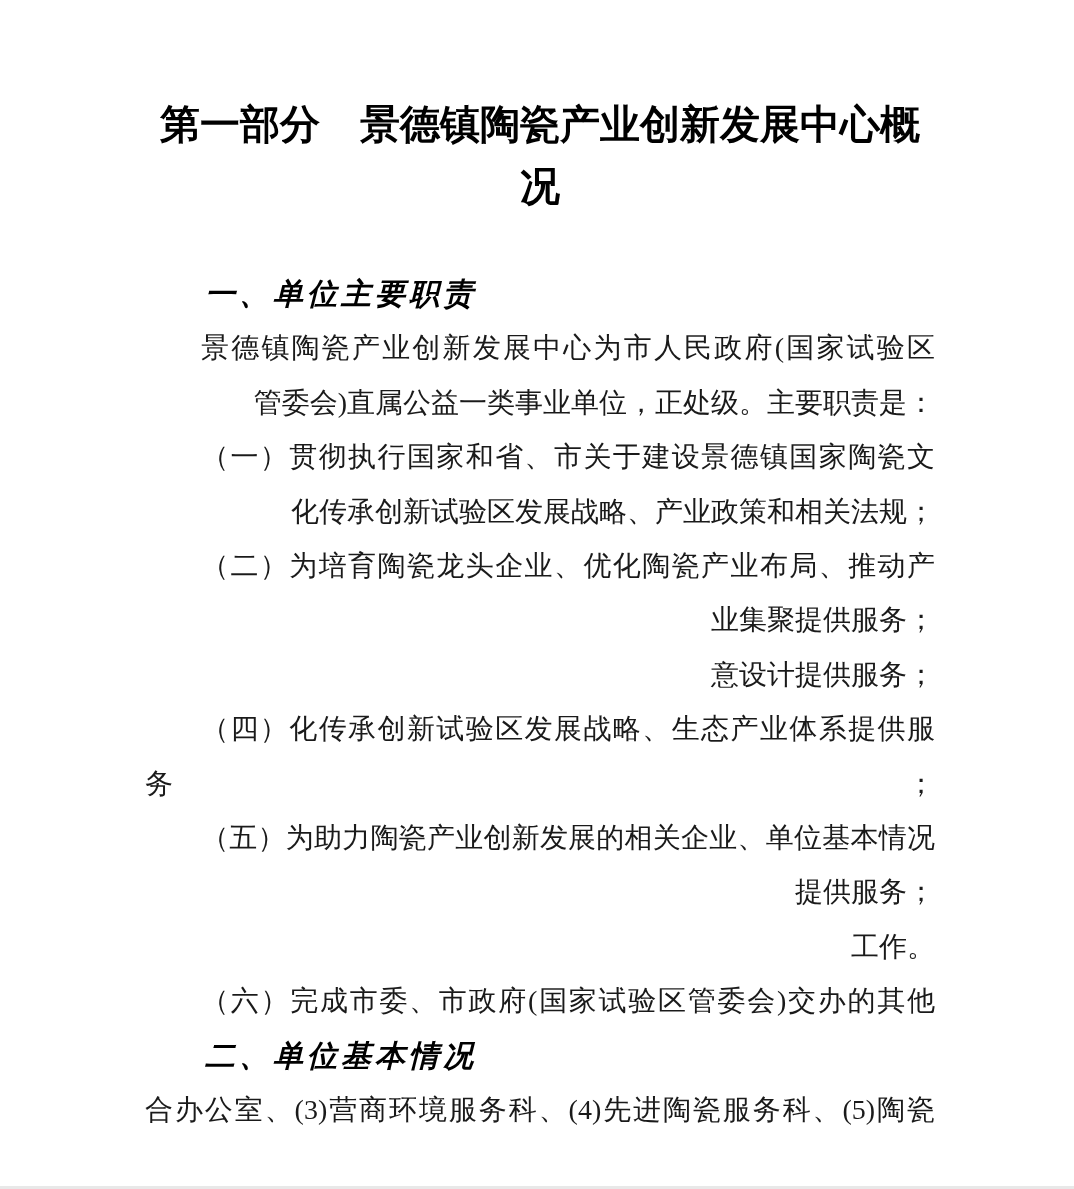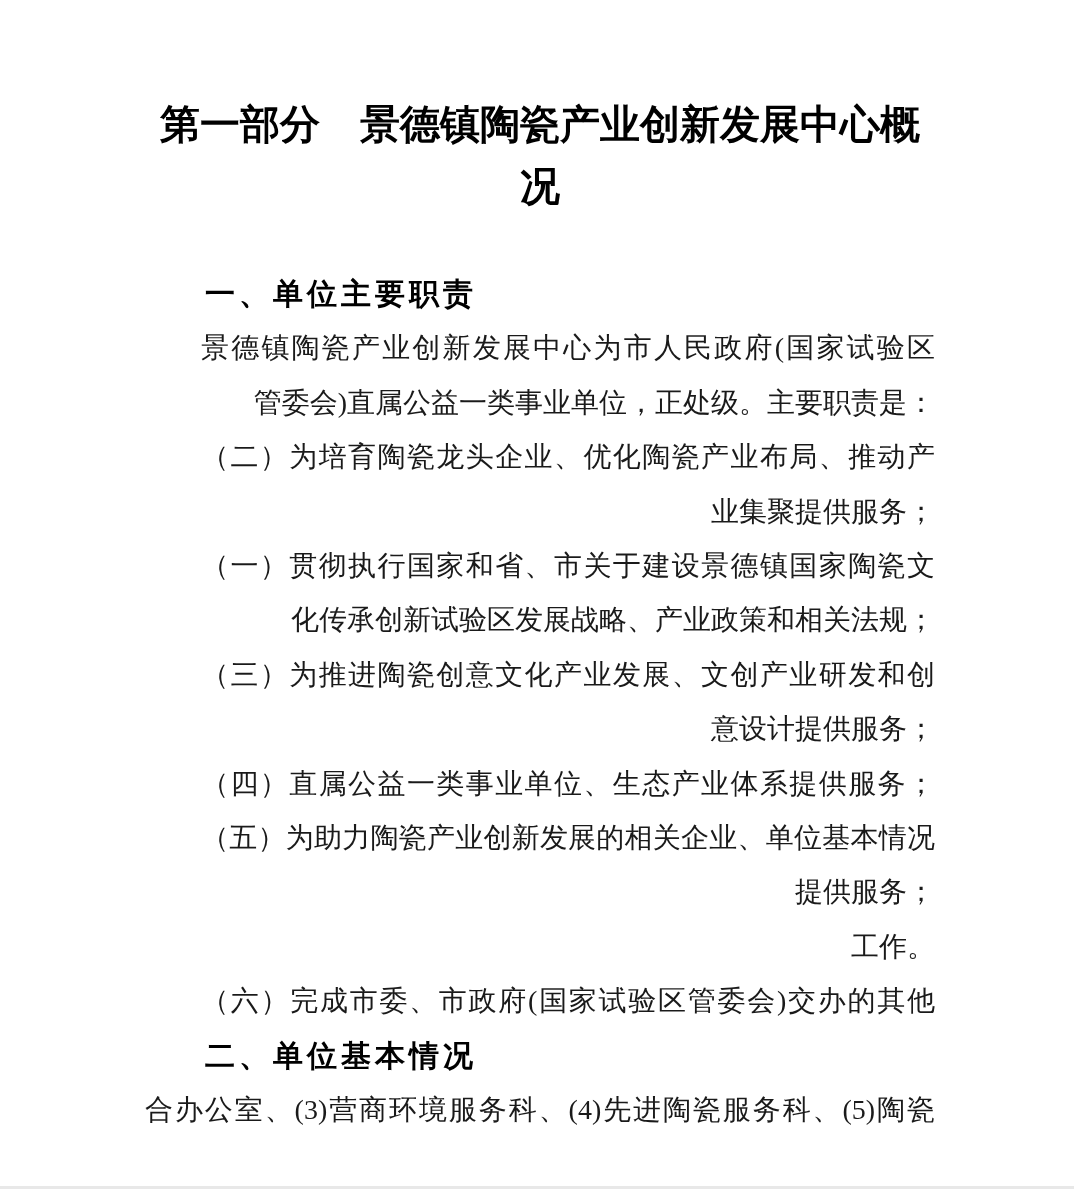--- a/index.html
+++ b/index.html
@@ -36,20 +36,21 @@
   }
   .section-heading {
     margin: 0;
     font-family: "Liberation Sans", sans-serif;
     font-weight: 700;
     font-size: 30px;
     letter-spacing: 4px;
     line-height: 54.4px;
     text-indent: 2em;
     color: #000000;
+    font-style: italic;
   }
   .body-line {
     text-align: right;
   }
   .body-line.justify {
     text-align: justify;
     text-align-last: justify;
     font-family: Liberation Serif, serif;
   }
   .body-line.indent {
@@ -70,36 +71,35 @@
     <div class="body-block">
 
       <h2 class="section-heading">一、单位主要职责</h2>
 
       <div>
         <div class="body-line justify indent">景德镇陶瓷产业创新发展中心为市人民政府(国家试验区</div>
         <div class="body-line">管委会)直属公益一类事业单位，正处级。主要职责是：</div>
       </div>
 
       <div>
+        <div class="body-line justify indent">（一）贯彻执行国家和省、市关于建设景德镇国家陶瓷文</div>
+        <div class="body-line">化传承创新试验区发展战略、产业政策和相关法规；</div>
+      </div>
+
+      <div>
         <div class="body-line justify indent">（二）为培育陶瓷龙头企业、优化陶瓷产业布局、推动产</div>
         <div class="body-line">业集聚提供服务；</div>
       </div>
 
       <div>
-        <div class="body-line justify indent">（一）贯彻执行国家和省、市关于建设景德镇国家陶瓷文</div>
-        <div class="body-line">化传承创新试验区发展战略、产业政策和相关法规；</div>
-      </div>
-
-      <div>
-        <div class="body-line justify indent">（三）为推进陶瓷创意文化产业发展、文创产业研发和创</div>
         <div class="body-line">意设计提供服务；</div>
       </div>
 
       <div>
-        <div class="body-line justify indent">（四）直属公益一类事业单位、生态产业体系提供服务；</div>
+        <div class="body-line justify indent">（四）化传承创新试验区发展战略、生态产业体系提供服务；</div>
       </div>
 
       <div>
         <div class="body-line justify indent">（五）为助力陶瓷产业创新发展的相关企业、单位基本情况</div>
         <div class="body-line">提供服务；</div>
       </div>
 
       <div>
         <div class="body-line">工作。</div>
         <div class="body-line justify indent">（六）完成市委、市政府(国家试验区管委会)交办的其他</div>

